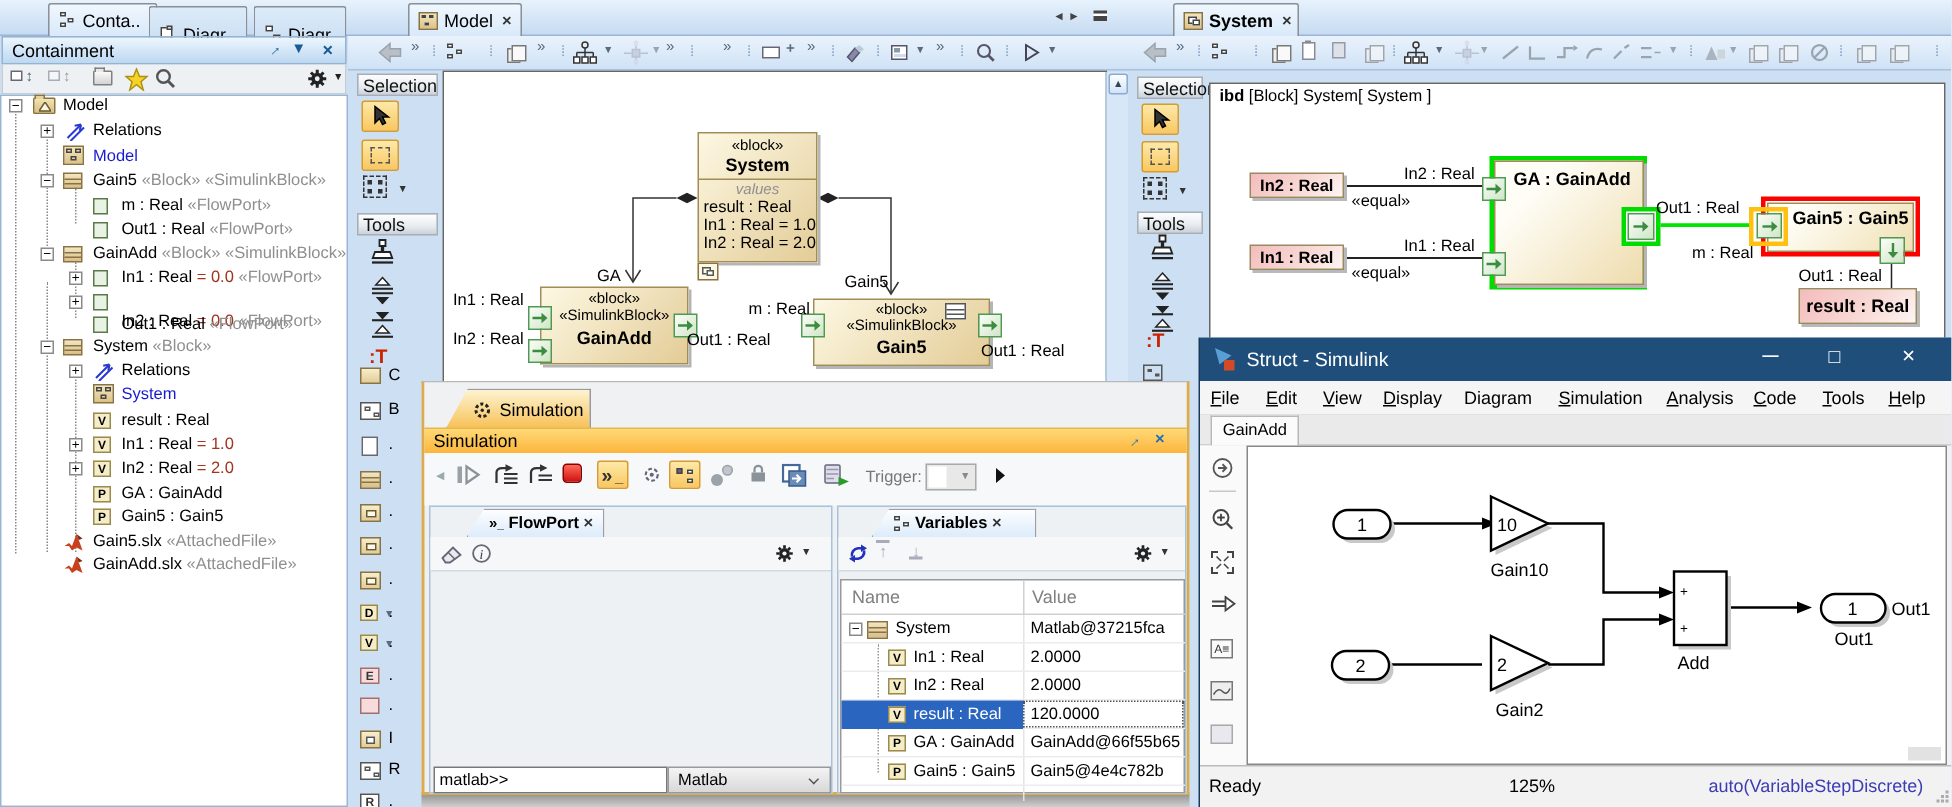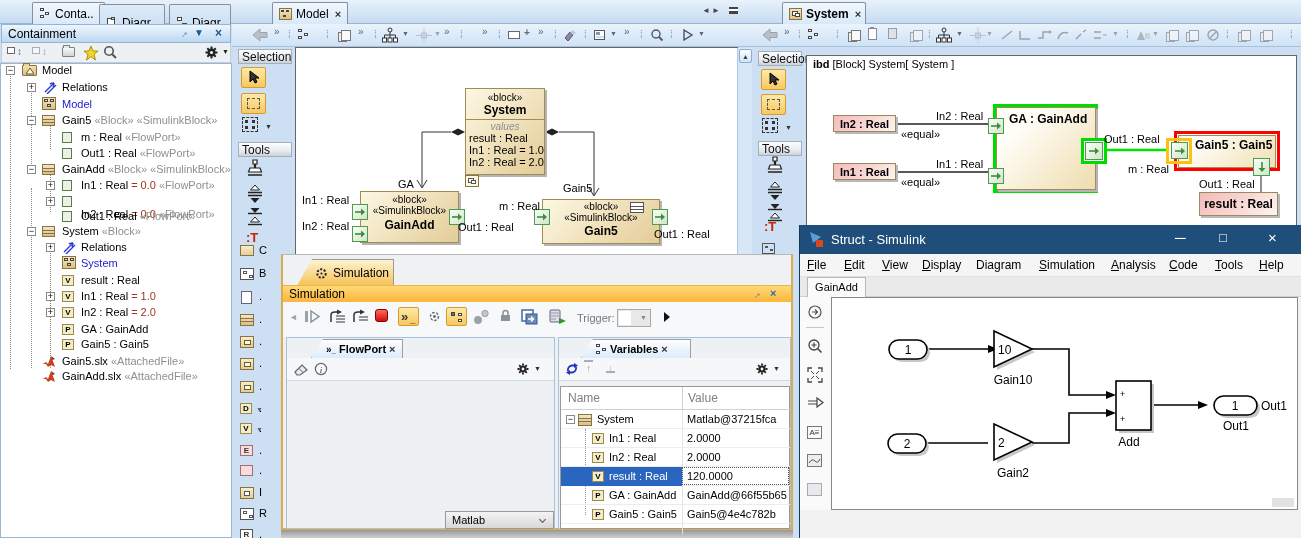--- a/index.html
+++ b/index.html
@@ -696,20 +696,21 @@
           </svg>
       <svg class="a" style="left:229px;top:4px" width="14" height="14">
             <circle cx="7" cy="7" r="3.6" fill="#222"></circle>
             <circle cx="7" cy="7" r="1.4" fill="#f6f7f8"></circle>
             <g stroke="#222" stroke-width="1.8">
               <path d="M7,1.5 V3.5 M7,10.5 V12.5 M1.5,7 H3.5 M10.5,7 H12.5 M3.2,3.2 L4.6,4.6 M9.4,9.4 L10.8,10.8 M10.8,3.2 L9.4,4.6 M4.6,9.4 L3.2,10.8"></path>
             </g>
           </svg>
       <span class="a" style="left:247px;top:7px;color:#333;font-size:7px">▼</span>
     </div>
+    <div class="a" style="left:2px;top:173px;width:156px;height:18px;background:#fff;border:1px solid #777;font-size:11px;padding:2px 0 0 3px">matlab&gt;&gt;</div>
     <div class="a" style="left:158px;top:173px;width:109px;height:18px;background:linear-gradient(#f4f4f4,#d8d8d8);border:1px solid #999;font-size:11px;padding:2px 0 0 6px">Matlab<span class="chev" style="position:absolute;right:8px;top:5px"></span></div>
   </div>
 
   <div class="a" style="left:275px;top:82px;width:233px;height:192px;border:1px solid #a8c2dc;background:#eef1f4">
     <div class="a" style="left:22px;top:1px;width:110px;height:19px;background:linear-gradient(#fdfeff,#dcebfb);border:1px solid #9aa0a6;border-bottom:none;clip-path:polygon(12px 0,100% 0,100% 100%,0 100%);display:flex;align-items:center;padding-left:14px;gap:3px;font-size:11px">
           <span class="treeic" style="width:11px">
             <i style="left:0;top:0;width:4px;height:3px"></i>
             <i style="left:6px;top:4px;width:4px;height:3px"></i>
             <i style="left:0;top:7px;width:4px;height:3px"></i>
           </span>
@@ -874,15 +875,30 @@
         <text x="181" y="179" text-anchor="middle">Gain2</text>
         <text x="297" y="148" text-anchor="middle">Add</text>
         <text x="404" y="132" text-anchor="middle">Out1</text>
         <text x="429" y="112">Out1</text>
         <text x="288" y="99" font-size="9">+</text>
         <text x="288" y="124" font-size="9">+</text>
       </g>
     </svg>
     <span class="a" style="right:3px;bottom:2px;width:22px;height:9px;background:#e2e2e2"></span>
   </div>
+  <div class="a" style="left:0;top:285px;width:502px;height:28px;background:#f2f2f2;border-top:1px solid #bbb;font-size:12px">
+    <span class="a" style="left:6px;top:6px">Ready</span>
+    <span class="a" style="left:206px;top:6px">125%</span>
+    <span class="a" style="left:339px;top:6px;color:#3c3cb4">auto(VariableStepDiscrete)</span>
+    <svg class="a" style="right:2px;bottom:2px" width="10" height="10">
+          <g fill="#aaa">
+            <rect x="7" y="1" width="2" height="2"></rect>
+            <rect x="4" y="4" width="2" height="2"></rect>
+            <rect x="7" y="4" width="2" height="2"></rect>
+            <rect x="1" y="7" width="2" height="2"></rect>
+            <rect x="4" y="7" width="2" height="2"></rect>
+            <rect x="7" y="7" width="2" height="2"></rect>
+          </g>
+        </svg>
+  </div>
 </div>
 
 </div>
 
 </body></html>

